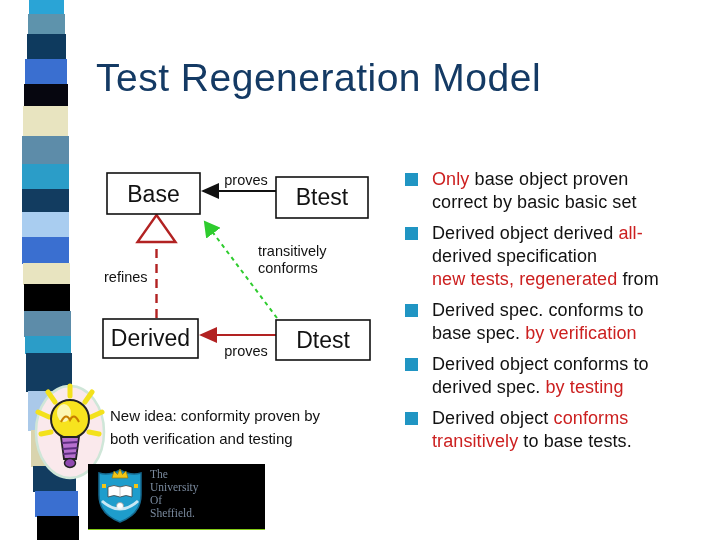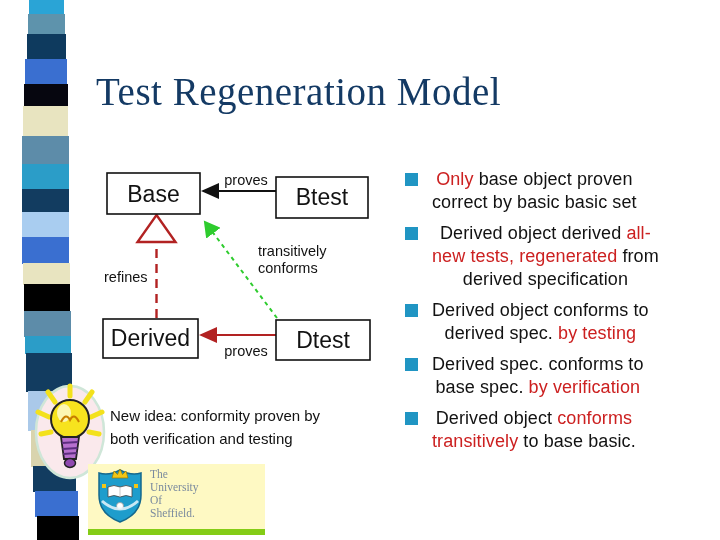--- a/index.html
+++ b/index.html
@@ -2,46 +2,46 @@
 <html style="--title_navy: #143A64; --text_black: #121212; --accent_red: #CC2020; --bullet_teal: #2095C3; --arrow_red: #B22222; --arrow_green: #2ECC2E; --arrow_black: #111111; --shield_teal: #1E9DCC; --crown_yellow: #F2C618; --logo_text_gray: #7A8A9E;"><head>
 <meta charset="utf-8">
 <style>
   html,body { margin:0; padding:0; }
   body {
     width:720px; height:540px; position:relative; background:#fff;
     overflow:hidden; font-family:"Liberation Sans", sans-serif;
   }
   .sidebar { position:absolute; left:0; top:0; width:92px; height:540px; }
   .title {
-    position:absolute; left:96px; top:69px; white-space:nowrap;
-    font-family:Liberation Serif, serif; font-size:39px;
+    position:absolute; left:96px; top:56px; white-space:nowrap;
+    font-family:Liberation Sans, sans-serif; font-size:39px;
     color:var(--title_navy); letter-spacing:0.5px;
   }
   .diagram { position:absolute; left:95px; top:160px; }
   .box { fill:#fff; stroke:var(--arrow_black); stroke-width:1.6px; }
   .boxlabel { font-family:"Liberation Sans", sans-serif; font-size:23px; fill:var(--text_black); }
   .dlabel { font-family:"Liberation Sans", sans-serif; font-size:14.5px; fill:var(--text_black); }
   .ln-black { stroke:var(--arrow_black); stroke-width:2px; }
   .ln-red   { stroke:var(--arrow_red); stroke-width:2px; }
   .ln-red-dash { stroke:var(--arrow_red); stroke-width:2.4px; stroke-dasharray:9,6; }
   .ln-green-dash { stroke:var(--arrow_green); stroke-width:2px; stroke-dasharray:4,4; }
   .tri { fill:#fff; stroke:var(--arrow_red); stroke-width:2.4px; }
   .bullets { position:absolute; left:403px; top:168px; width:316px; }
-  .bullet-item { display:flex; margin-bottom:8px;text-align:center; }
+  .bullet-item { display:flex; margin-bottom:8px; }
   .bullet-square { width:13px; height:13px; background:var(--bullet_teal); margin:5px 14px 0 2px; flex:0 0 13px; }
   .bullet-text { font-size:18px; line-height:23px; color:var(--text_black); letter-spacing:0.1px; }
   .bullet-line { white-space:nowrap; }
   .red { color:var(--accent_red); }
   .note {
     position:absolute; left:110px; top:404px; font-size:15px;
     line-height:23px; color:var(--text_black); white-space:nowrap;
   }
   .bulb { position:absolute; left:33px; top:382px; }
   .logo { position:absolute; left:88px; top:464px; width:177px; height:65px;
-          background:#fef9c3; border-bottom:6px solid #84cc16; }
+          background:#000000; border-bottom:1px solid #84cc16; }
   .logo-shield { position:absolute; left:7px; top:3px; }
   .logo-text {
     position:absolute; left:62px; top:4px; font-family:"Liberation Serif", serif;
     font-size:11.5px; line-height:13px; color:var(--logo_text_gray);
   }
 </style>
 </head>
 <body>
 
 <div class="sidebar">
@@ -111,43 +111,43 @@
       <span class="bullet-square"></span>
       <div class="bullet-text">
         <div class="bullet-line"><span class="red">Only</span><span> base object proven</span></div>
         <div class="bullet-line"><span>correct by basic basic set</span></div>
       </div>
     </div>
     <div class="bullet-item">
       <span class="bullet-square"></span>
       <div class="bullet-text">
         <div class="bullet-line"><span>Derived object derived </span><span class="red">all-</span></div>
+        <div class="bullet-line"><span>derived specification</span></div>
         <div class="bullet-line"><span class="red">new tests, regenerated</span><span> from</span></div>
-        <div class="bullet-line"><span>derived specification</span></div>
+      </div>
+    </div>
+    <div class="bullet-item">
+      <span class="bullet-square"></span>
+      <div class="bullet-text">
+        <div class="bullet-line"><span>Derived spec. conforms to</span></div>
+        <div class="bullet-line"><span>base spec. </span><span class="red">by verification</span></div>
       </div>
     </div>
     <div class="bullet-item">
       <span class="bullet-square"></span>
       <div class="bullet-text">
         <div class="bullet-line"><span>Derived object conforms to</span></div>
         <div class="bullet-line"><span>derived spec. </span><span class="red">by testing</span></div>
       </div>
     </div>
     <div class="bullet-item">
       <span class="bullet-square"></span>
       <div class="bullet-text">
-        <div class="bullet-line"><span>Derived spec. conforms to</span></div>
-        <div class="bullet-line"><span>base spec. </span><span class="red">by verification</span></div>
-      </div>
-    </div>
-    <div class="bullet-item">
-      <span class="bullet-square"></span>
-      <div class="bullet-text">
         <div class="bullet-line"><span>Derived object </span><span class="red">conforms</span></div>
-        <div class="bullet-line"><span class="red">transitively</span><span> to base basic.</span></div>
+        <div class="bullet-line"><span class="red">transitively</span><span> to base tests.</span></div>
       </div>
     </div>
   </div>
 
 <div class="note">
   <div>New idea: conformity proven by</div>
   <div>both verification and testing</div>
 </div>
 
 <svg class="bulb" width="75" height="98" viewBox="0 0 75 98">

